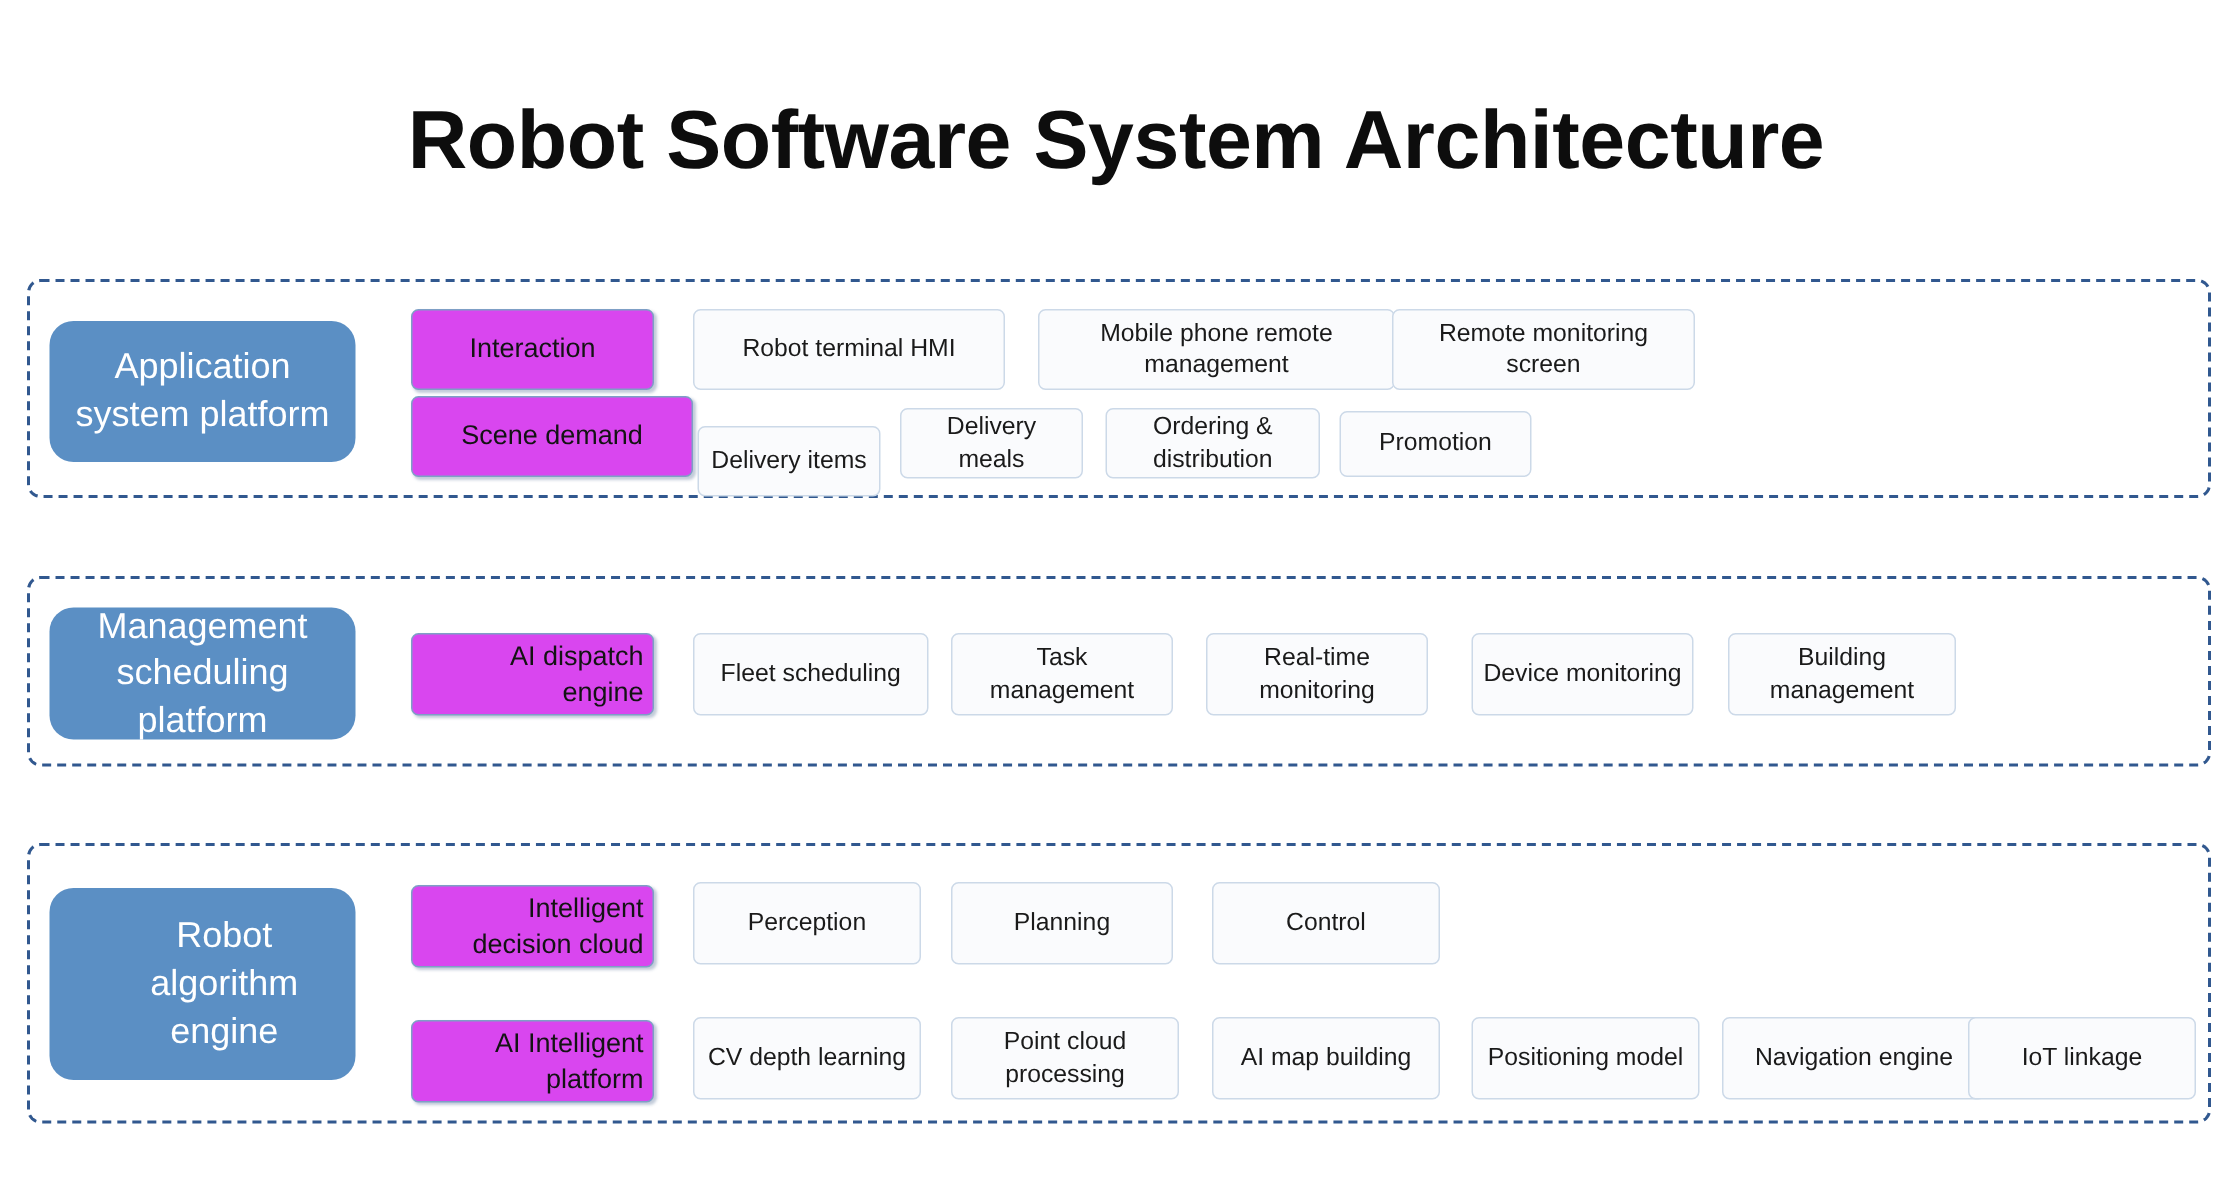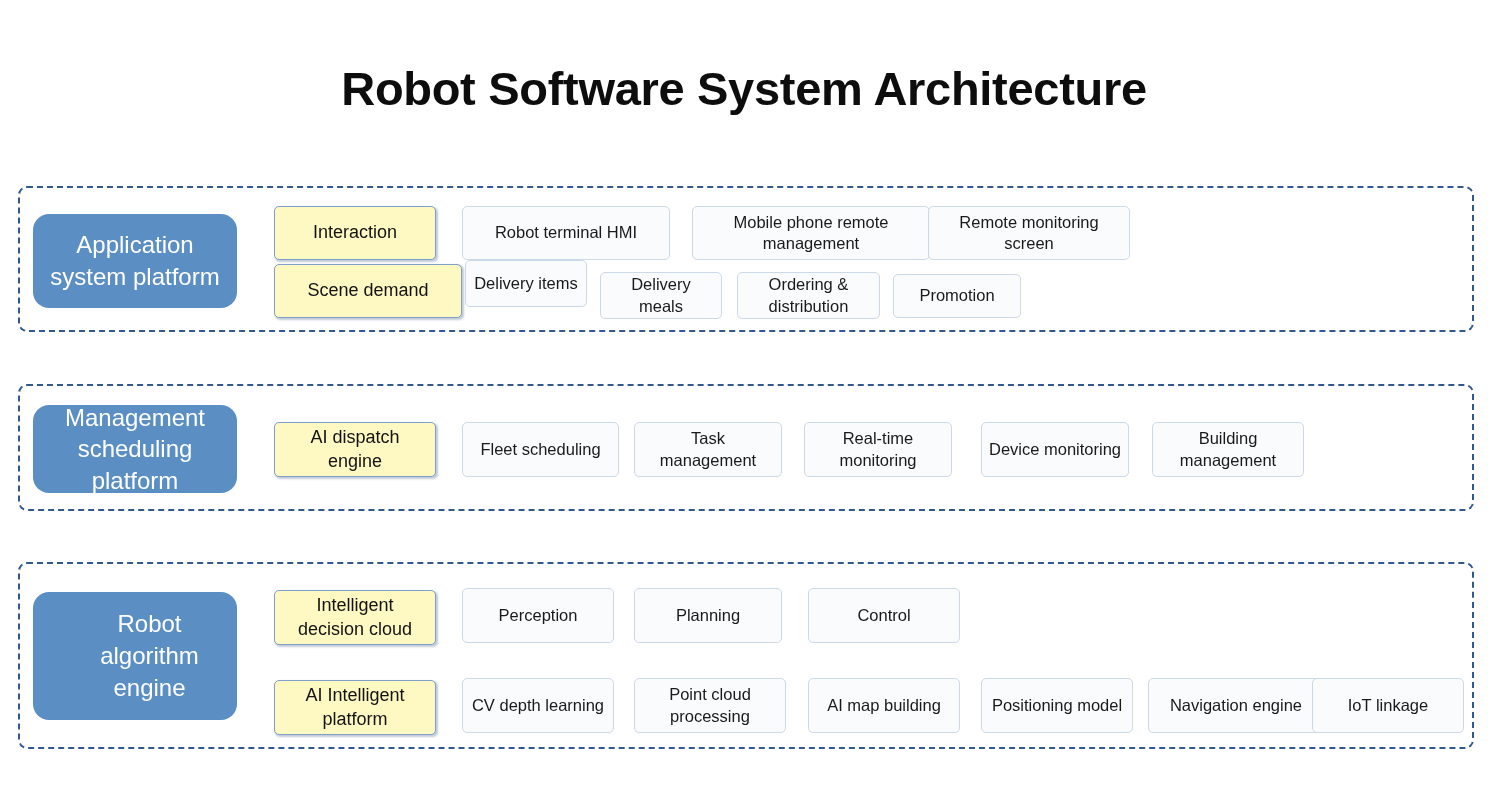--- a/index.html
+++ b/index.html
@@ -19,21 +19,21 @@
     background: #ffffff;
   }
 
   
   .page-title {
     position: absolute;
     top: 62px;
     left: 0;
     width: 1488px;
     text-align: center;
-    font-size: 47px;
+    font-size: 55px;
     font-weight: bold;
     color: #0d0d0d;
     letter-spacing: -0.3px;
     line-height: 1.15;
   }
 
   
   .layer {
     position: absolute;
     border: 2px dashed #31588f;
@@ -55,28 +55,28 @@
     justify-content: center;
     text-align: center;
     font-size: 24px;
     line-height: 1.32;
     padding: 4px 10px;
   }
 
   
   .category-box {
     position: absolute;
-    background: #fef9c3;
+    background: #d946ef;
     border: 1.5px solid #7e9fc6;
     border-radius: 5px;
     box-shadow: 1.5px 1.5px 2px rgba(120,140,170,0.45);
     display: flex;
     align-items: center;
     justify-content: center;
-    text-align: center;
+    text-align: right;
     color: #131313;
     font-size: 18px;
     line-height: 1.3;
     padding: 3px 6px;
   }
 
   
   .item-box {
     position: absolute;
     background: #fafbfd;
@@ -107,21 +107,21 @@
 
   <div class="item-box" style="left:462px; top:206px; width:208px; height:54px;">Robot terminal HMI</div>
 
   <div class="item-box" style="left:692px; top:206px; width:238px; height:54px;">Mobile phone remote management</div>
 
   <div class="item-box" style="left:928px; top:206px; width:202px; height:54px;">Remote monitoring screen</div>
 
 
   <div class="category-box" style="left:274px; top:264px; width:188px; height:54px;">Scene demand</div>
 
-  <div class="item-box" style="left:465px; top:260px; width:122px; height:47px;">Delivery items</div>
+  <div class="item-box" style="left:465px; top:284px; width:122px; height:47px;">Delivery items</div>
 
   <div class="item-box" style="left:600px; top:272px; width:122px; height:47px;">Delivery meals</div>
 
   <div class="item-box" style="left:737px; top:272px; width:143px; height:47px;">Ordering &amp; distribution</div>
 
   <div class="item-box" style="left:893px; top:274px; width:128px; height:44px;">Promotion</div>
 
   <div class="layer layer-2"></div>
 
   <div class="platform-box" style="left:33px; top:405px; width:204px; height:88px;">Management scheduling platform</div>

